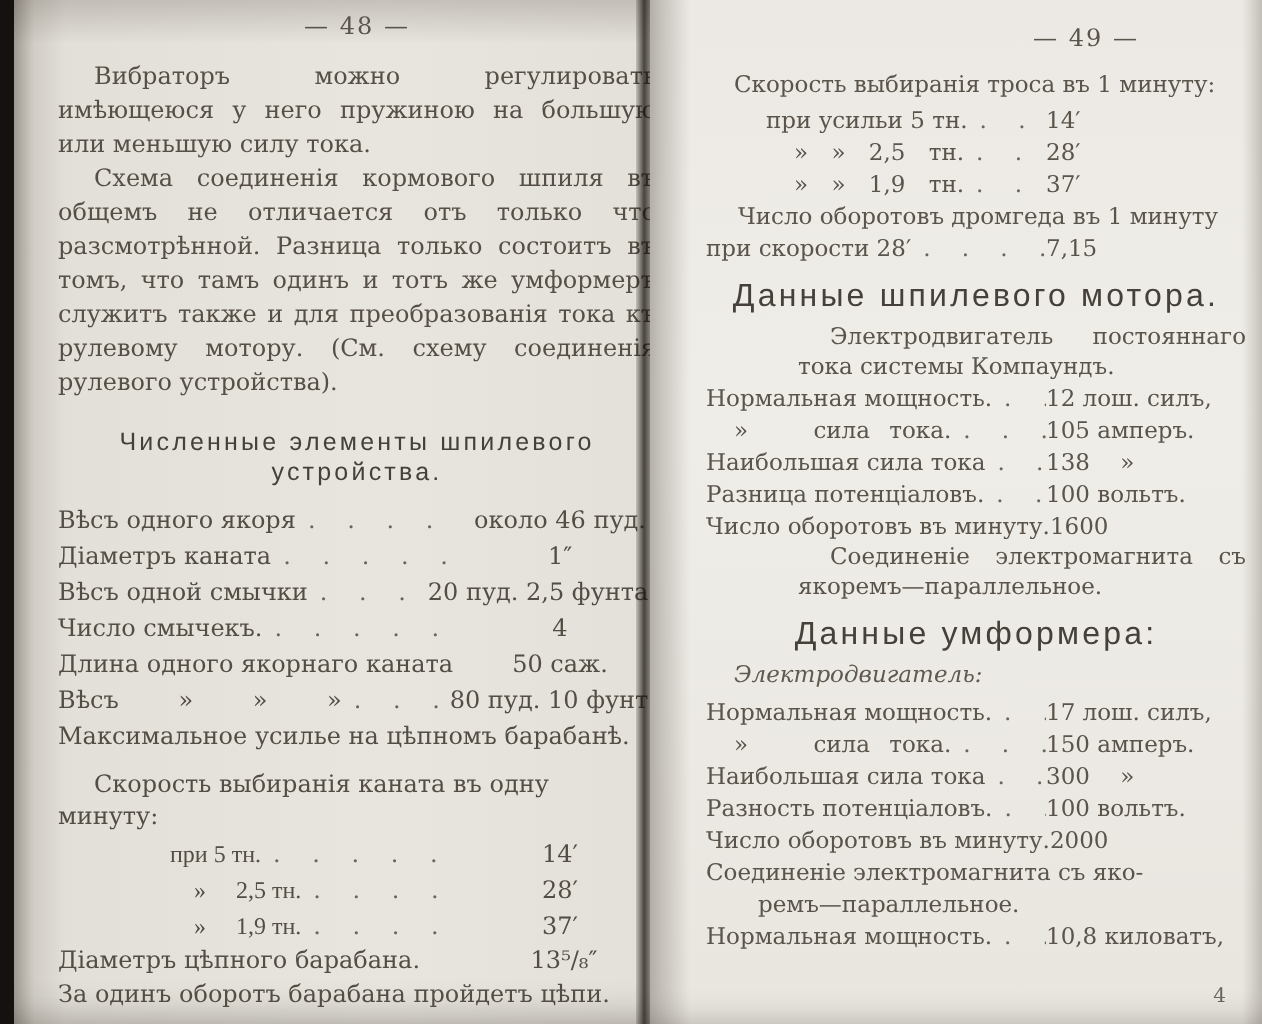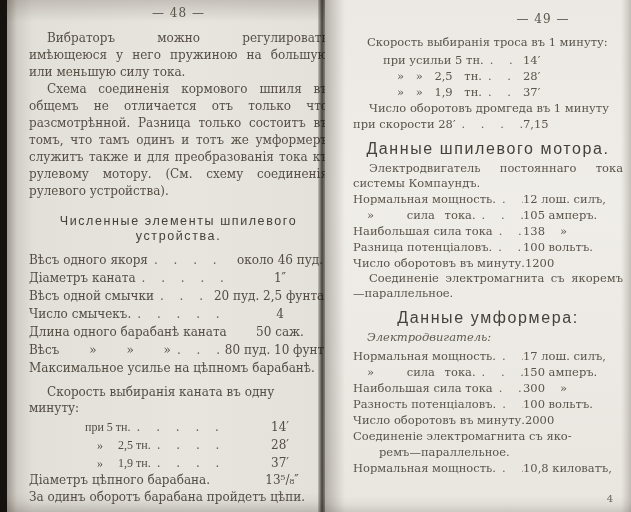--- a/index.html
+++ b/index.html
@@ -58,21 +58,21 @@
   .inner-r .pagenum{width:200px;margin-left:90px;}
   .inner-r .h-sans{font-size:16px;margin:9px 0 5px 0;}
   .rrow{display:flex;align-items:flex-end;line-height:16px;white-space:nowrap;}
   .rrow .lbl{flex:0 0 auto;}
   .rrow .dots{flex:1 1 auto;overflow:hidden;color:#6a645a;}
   .rrow .dots::before{content:". . . . . . . . . . . . . . . . . . . .";letter-spacing:6px;padding-left:6px;}
   .rrow .val{flex:0 0 100px;text-align:left;}
   .rrow.sp1 .lbl{padding-left:30px;}
   .rrow.sp2 .lbl{padding-left:44px;word-spacing:8px;}
   .rrow.dit .lbl{padding-left:14px;word-spacing:6px;}
-  .rpara{text-align:justify;white-space:normal;}
+  .rpara{text-align:justify;white-space:normal;margin-left:46px;}
   .rpara .ind{display:inline-block;width:16px;}
   .it{font-style:italic;color:#5f594f;margin:5px 0 3px 0;line-height:15px;}
   .sig{position:absolute;right:18px;bottom:8px;font-size:10px;color:#6a645a;}
   .sub-ind{display:inline-block;width:14px;}
 </style>
 </head>
 <body>
 
 <div class="book">
 
@@ -100,21 +100,21 @@
           <span class="lbl">Вѣсъ одной смычки</span>
           <span class="dots"></span>
           <span class="val">20 пуд. 2,5 фунта.</span>
         </div>
       <div class="row">
           <span class="lbl">Число смычекъ.</span>
           <span class="dots"></span>
           <span class="val">4</span>
         </div>
       <div class="row">
-          <span class="lbl">Длина одного барабанѣ каната</span>
+          <span class="lbl">Длина одного якорнаго каната</span>
           <span class="dots"></span>
           <span class="val">50 саж.</span>
         </div>
       <div class="row ditto">
           <span class="lbl">Вѣсъ » » »</span>
           <span class="dots"></span>
           <span class="val">80 пуд. 10 фунт.</span>
         </div>
       <div class="row">
           <span class="lbl">Максимальное усилье на цѣпномъ барабанѣ.</span>
@@ -206,21 +206,21 @@
           <span class="val">138  »</span>
         </div>
       <div class="rrow">
           <span class="lbl">Разница потенціаловъ.</span>
           <span class="dots"></span>
           <span class="val">100 вольтъ.</span>
         </div>
       <div class="rrow">
           <span class="lbl">Число оборотовъ въ минуту.</span>
           <span class="dots"></span>
-          <span class="val">1200</span>
+          <span class="val">1600</span>
         </div>
 
       <div class="rpara"><span class="ind"></span><span>Соединеніе электромагнита съ якоремъ—параллельное.</span></div>
 
       <div class="h-sans">Данные умформера:</div>
 
       <div class="it"><span class="sub-ind"></span><span>Электродвигатель:</span></div>
 
       <div class="rrow">
           <span class="lbl">Нормальная мощность.</span>

